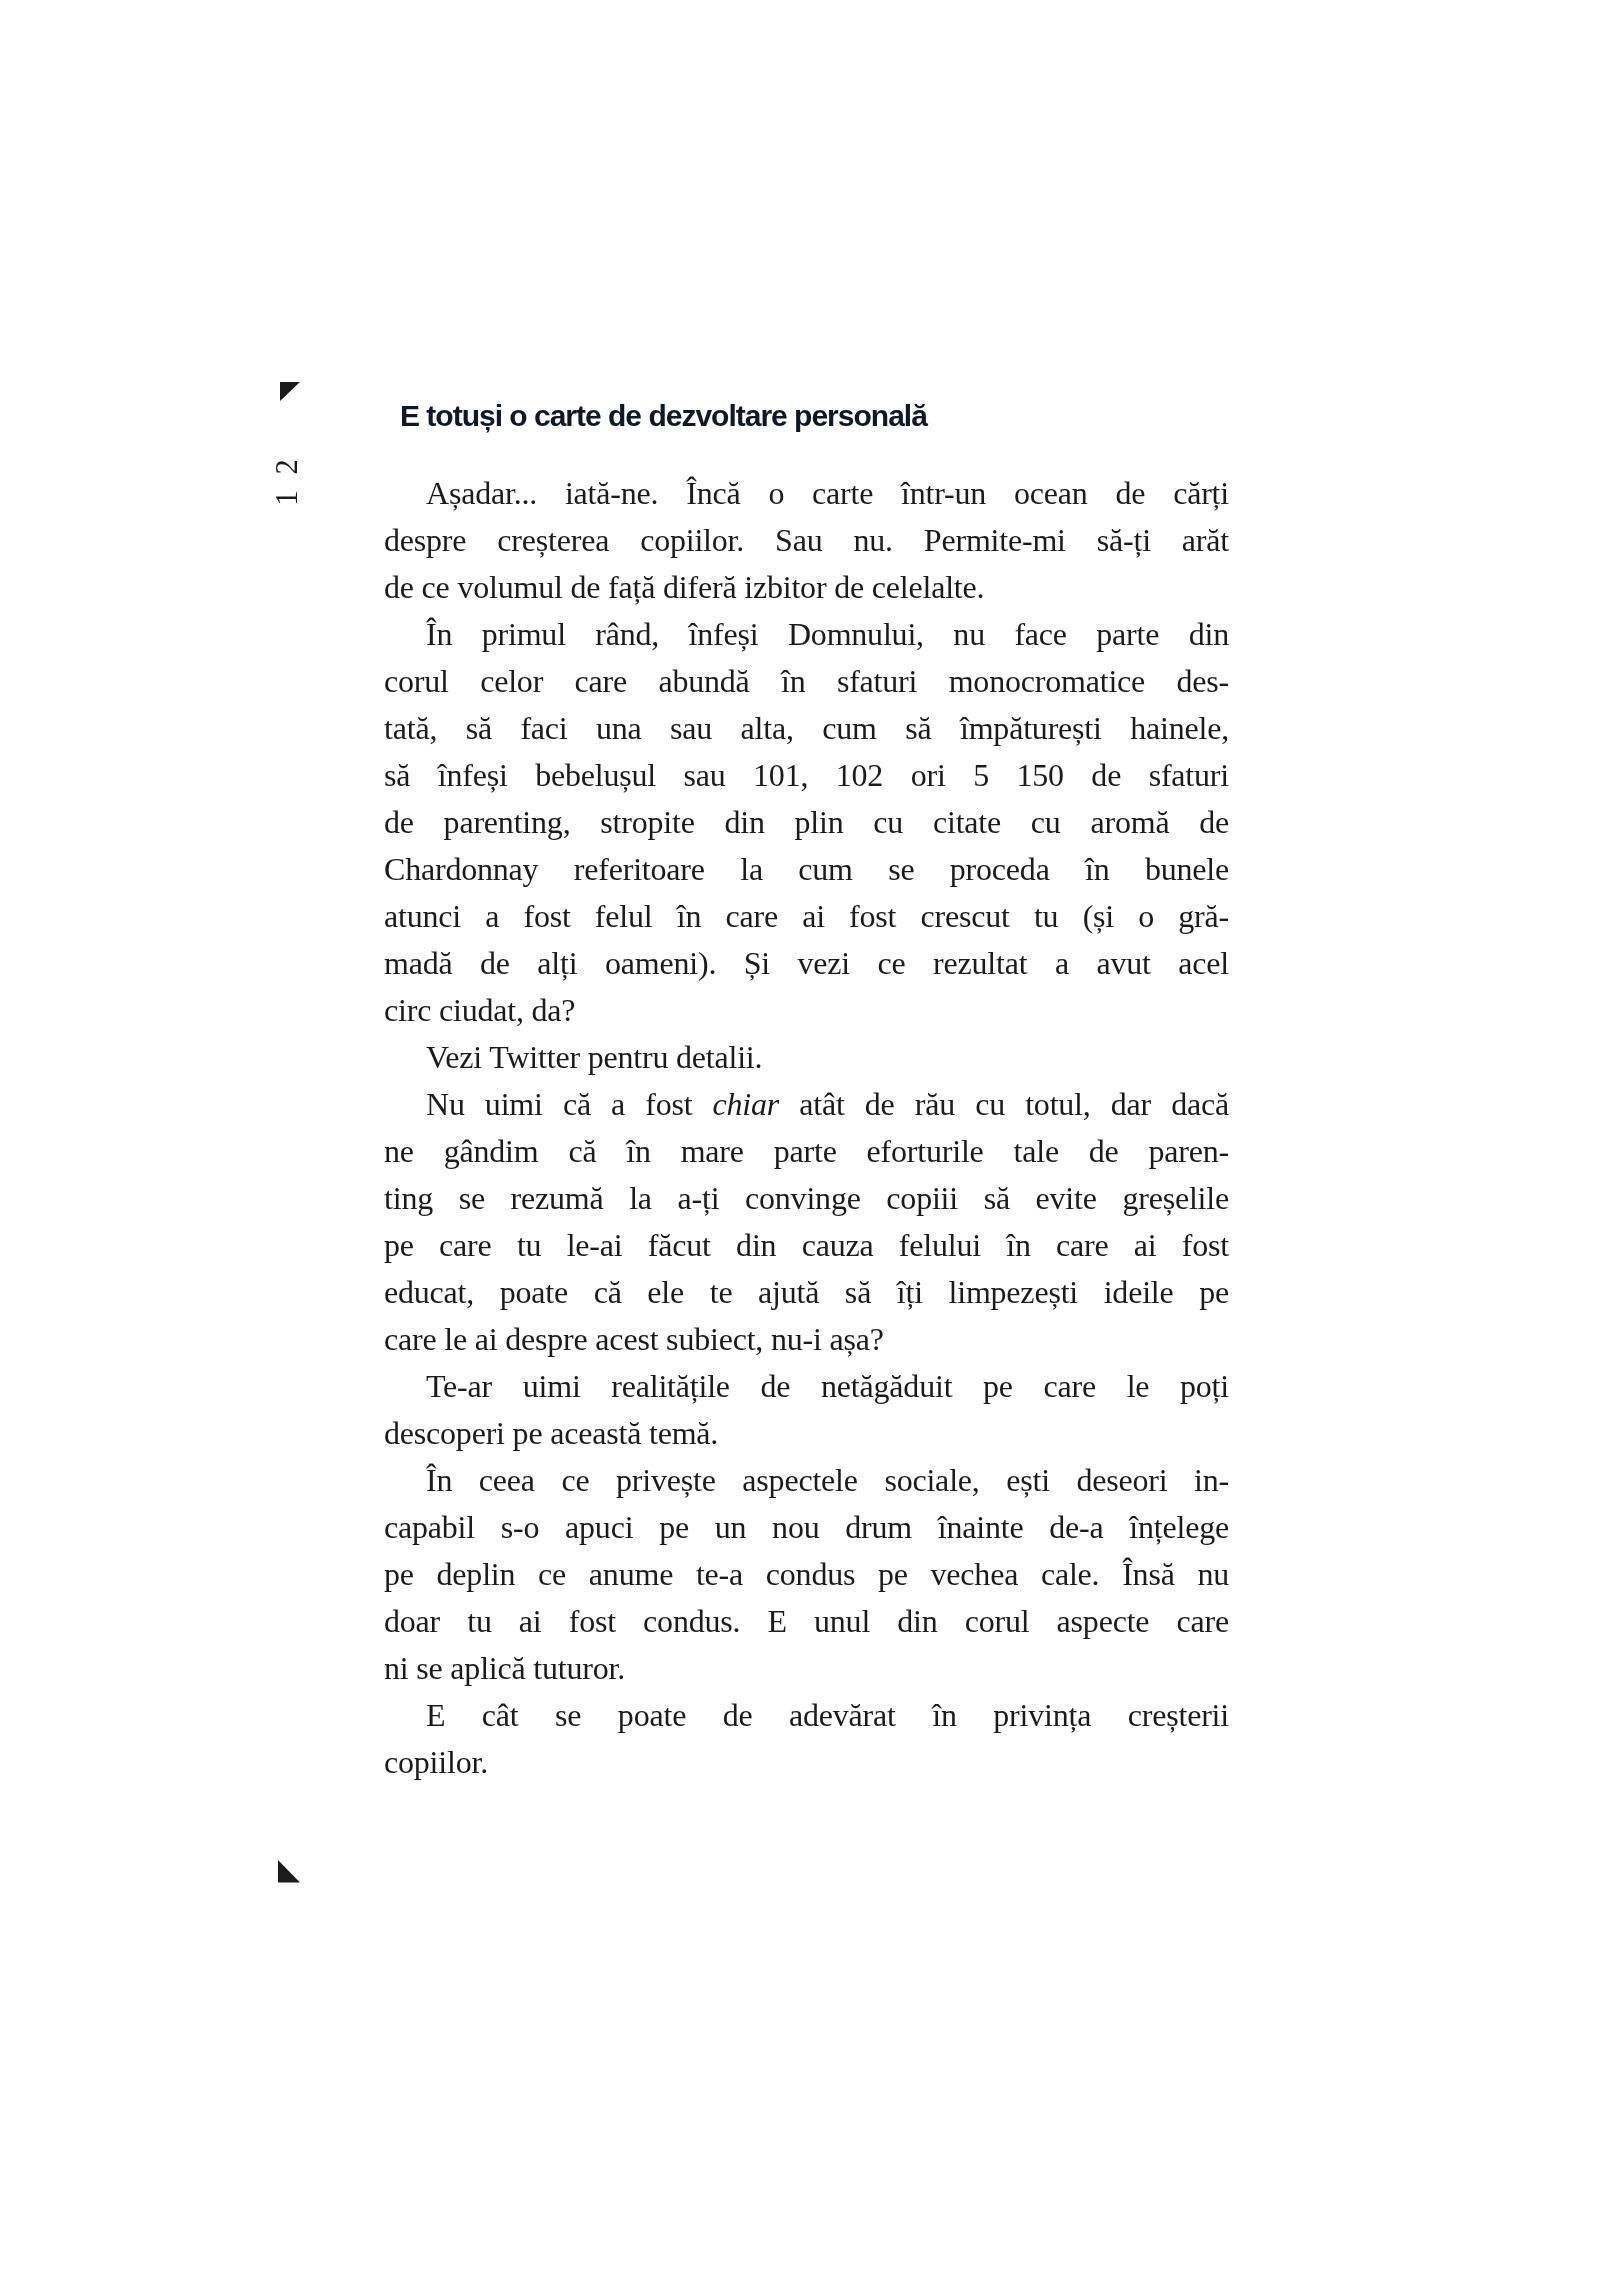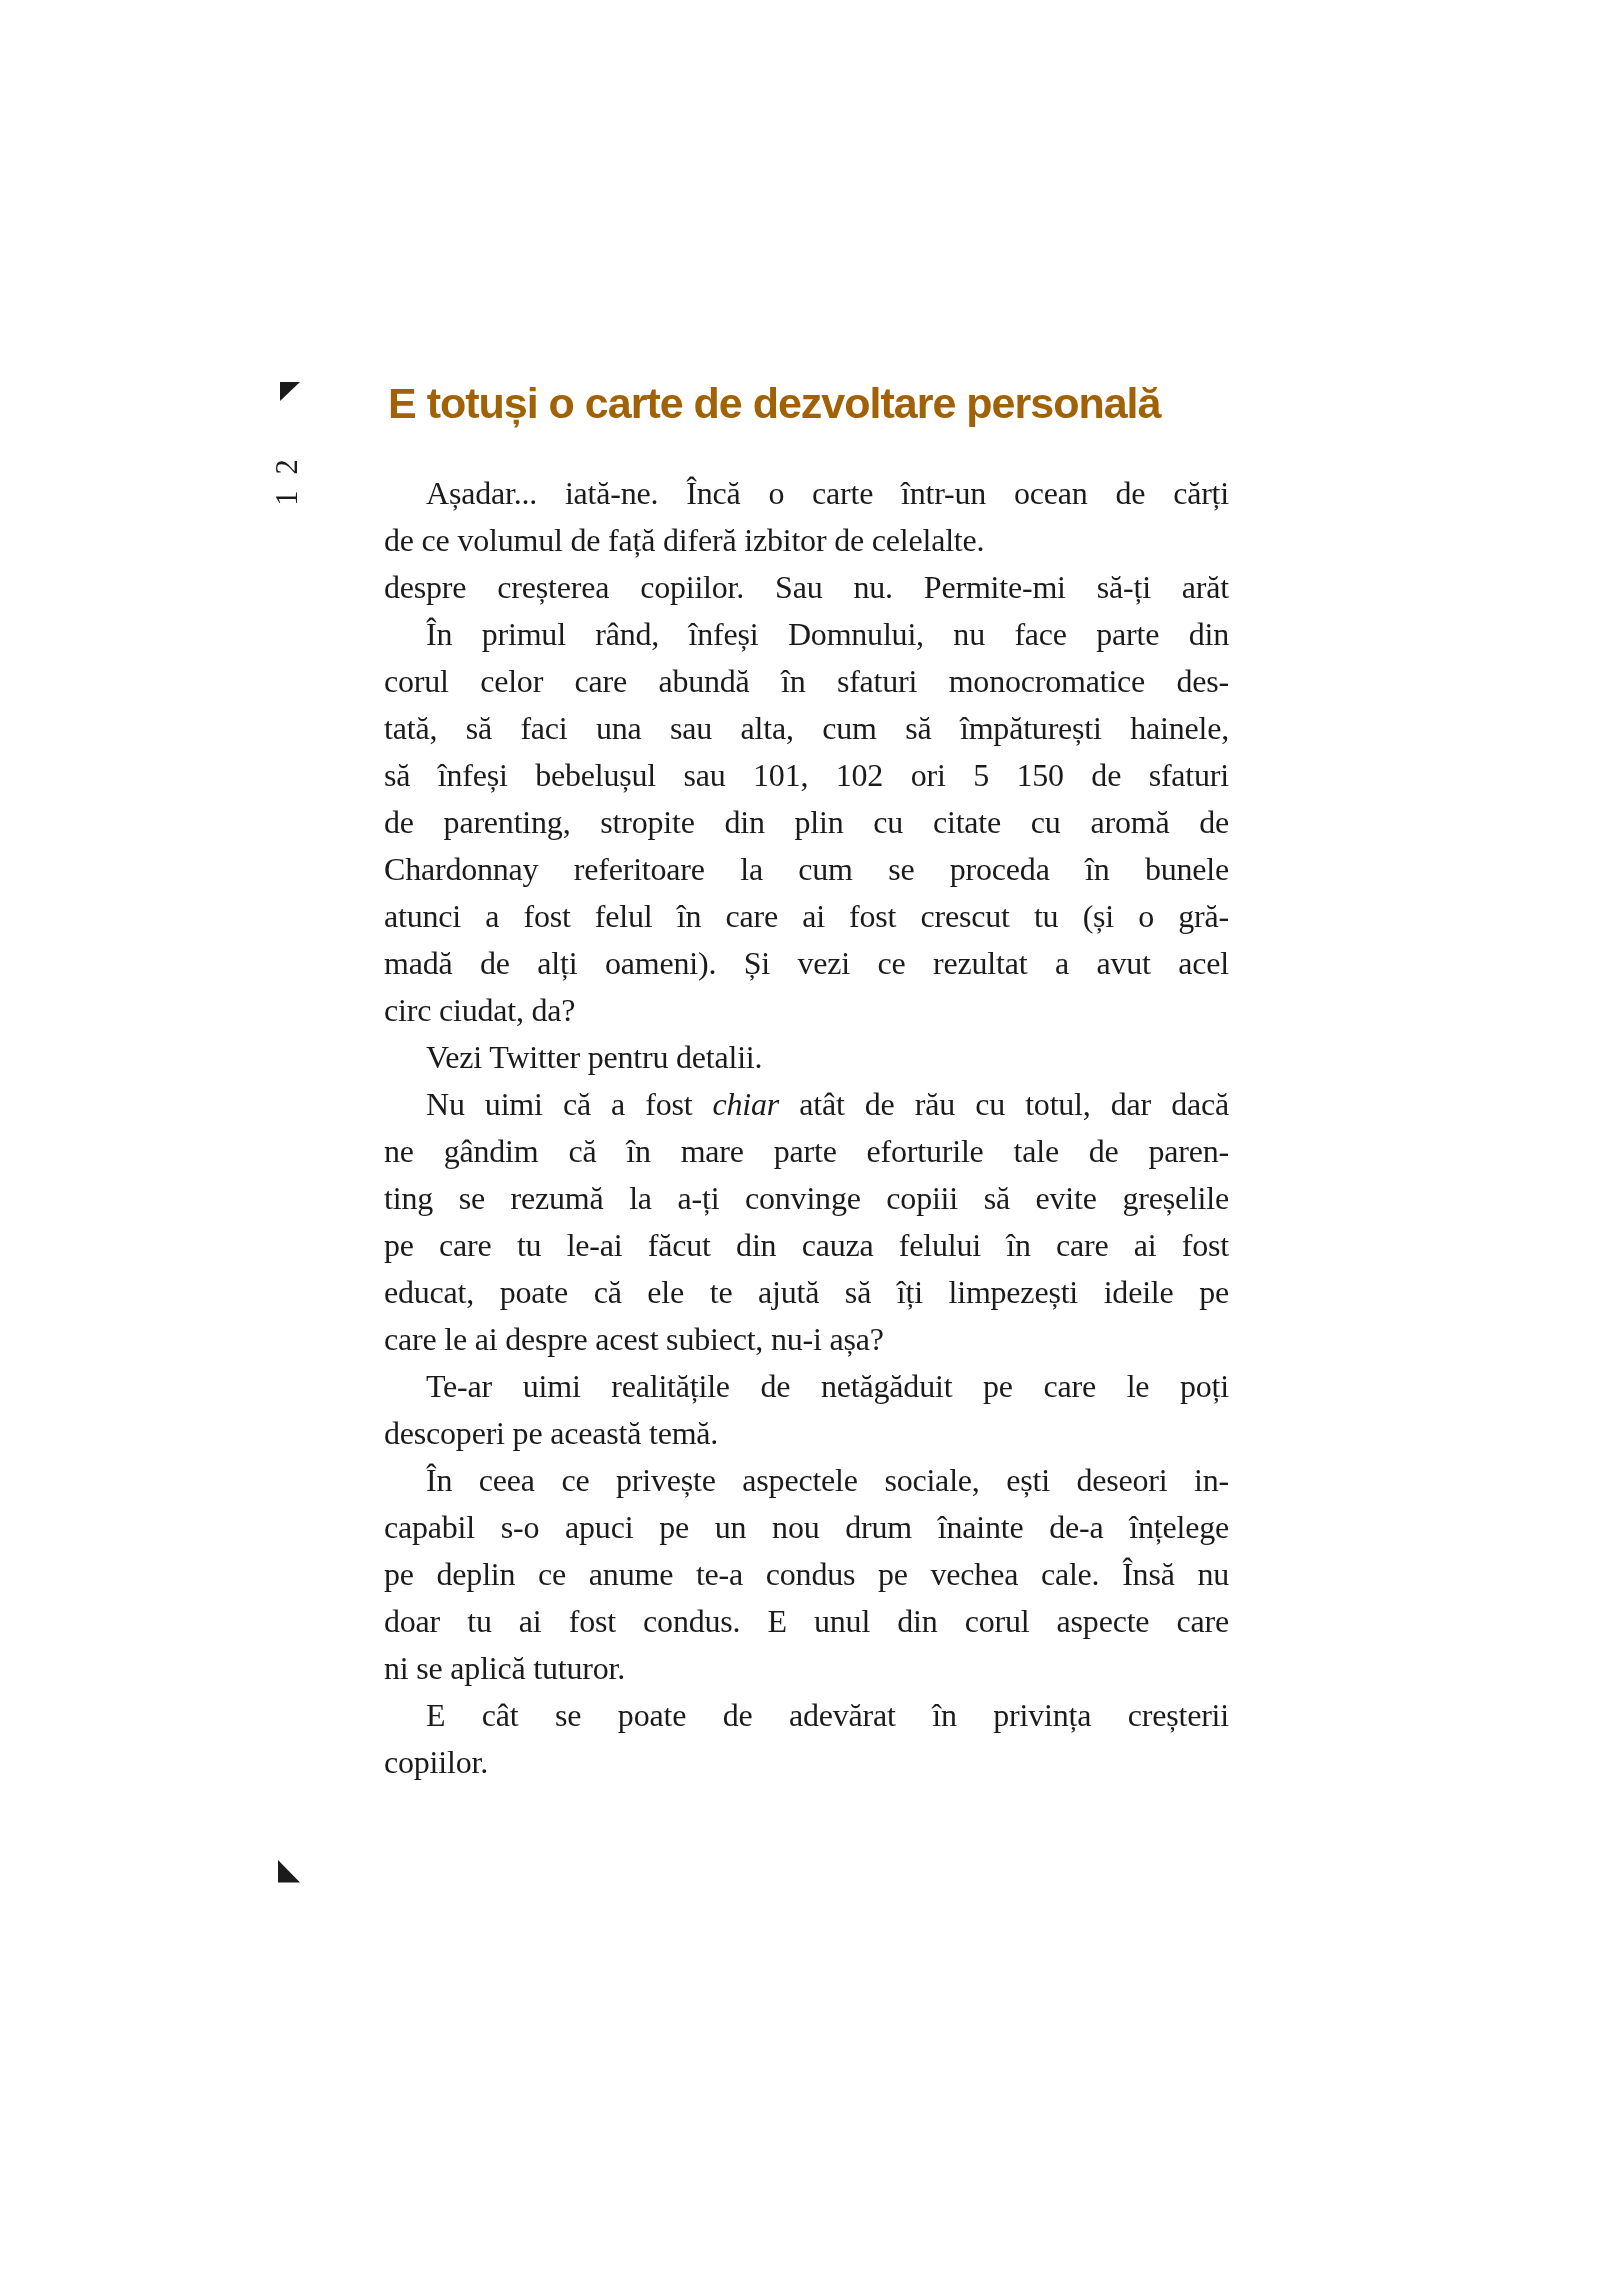--- a/index.html
+++ b/index.html
@@ -52,27 +52,27 @@
     font-size: 30.5px;
     letter-spacing: 16px;
     white-space: nowrap;
     color: #1b1b1b;
   }
   .heading {
     position: absolute;
     left: 384px;
     top: 378px;
     width: 860px;
-    margin: 4px;
+    margin: 16px;
     font-family: "Liberation Sans", "DejaVu Sans", sans-serif;
     font-weight: 700;
-    font-size: 43px;
+    font-size: 30px;
     line-height: 43px;
     letter-spacing: -1px;
-    color: #a16207;
+    color: #0f172a;
     white-space: nowrap;
   }
   .body-text {
     position: absolute;
     left: 384px;
     top: 470px;
     width: 845px;
     font-size: 32px;
     line-height: 47px;
     letter-spacing: -0.2px;
@@ -99,22 +99,22 @@
 
   <div class="pagenum">
     <span>12</span>
   </div>
 
   <h1 class="heading">E totuși o carte de dezvoltare personală</h1>
 
   <div class="body-text">
       <div class="para">
         <div class="line first">Așadar... iată-ne. Încă o carte într-un ocean de cărți</div>
+        <div class="line">despre creșterea copiilor. Sau nu. Permite-mi să-ți arăt</div>
         <div class="line last">de ce volumul de față diferă izbitor de celelalte.</div>
-        <div class="line">despre creșterea copiilor. Sau nu. Permite-mi să-ți arăt</div>
       </div>
       <div class="para">
         <div class="line first">În primul rând, înfeși Domnului, nu face parte din</div>
         <div class="line">corul celor care abundă în sfaturi monocromatice des-</div>
         <div class="line">tată, să faci una sau alta, cum să împăturești hainele,</div>
         <div class="line">să înfeși bebelușul sau 101, 102 ori 5 150 de sfaturi</div>
         <div class="line">de parenting, stropite din plin cu citate cu aromă de</div>
         <div class="line">Chardonnay referitoare la cum se proceda în bunele</div>
         <div class="line">atunci a fost felul în care ai fost crescut tu (și o gră-</div>
         <div class="line">madă de alți oameni). Și vezi ce rezultat a avut acel</div>

